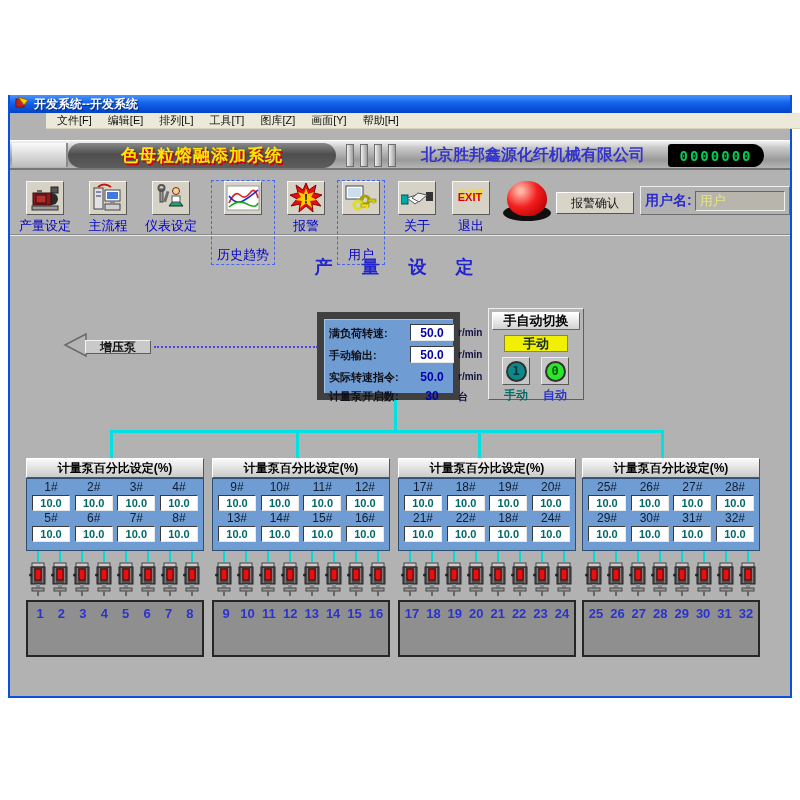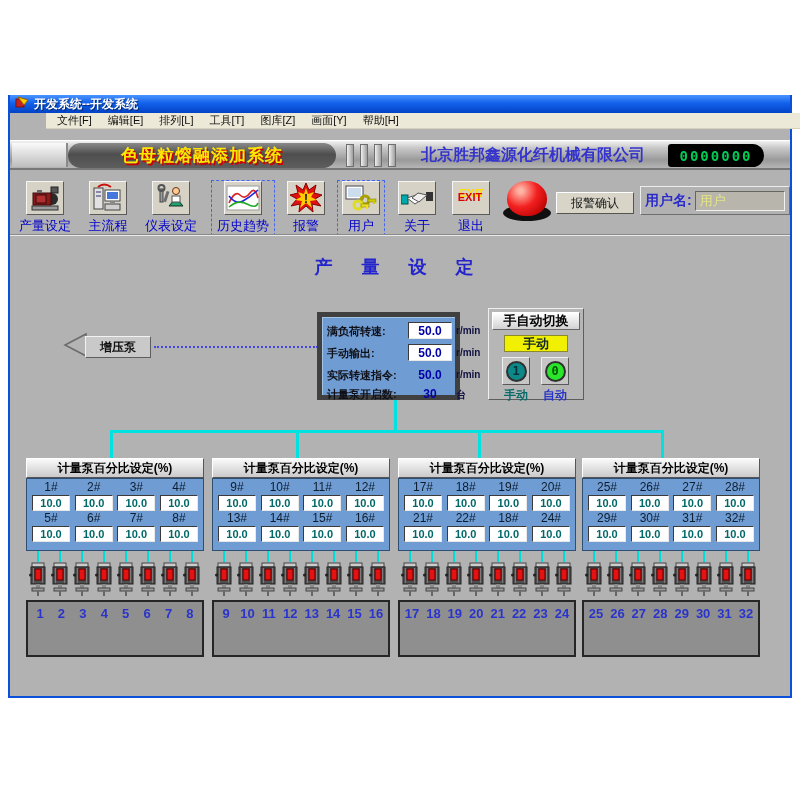--- a/index.html
+++ b/index.html
@@ -31,21 +31,21 @@
   .ridges { position:absolute; left:336px; top:3px; height:23px; display:flex; gap:6px; }
   .ridge { width:8px; height:23px; background:linear-gradient(90deg,#efefef,#9f9f9f); border:1px solid #6e6e6e; }
   .company { position:absolute; left:398px; top:4px; width:250px; text-align:center;
              font-size:16px; font-weight:bold; color:#3434cc; }
   .lcd { position:absolute; left:658px; top:3px; width:96px; height:23px; background:#000;
          border-radius:4px 14px 14px 4px; display:flex; align-items:center; justify-content:center; }
   .lcd span { color:#00cc55; font-family:"DejaVu Sans Mono",monospace; font-size:14px; font-weight:bold; letter-spacing:2px; }
 
   .toolbar { position:absolute; left:4px; top:85px; display:flex; gap:9px; align-items:flex-start; }
   .tool { display:flex; flex-direction:column; align-items:center; cursor:default; padding:1px; }
-  .tool.focused { border:1px dashed #4466ee; padding:0; }
+  .tool.focused { border:1px dashed #4466ee; padding:0;gap:29px; }
   .ticon { width:38px; height:34px; background:#d6d2c6; border:1px solid;
            border-color:#f6f6f6 #5a5a5a #5a5a5a #f6f6f6; display:flex; align-items:center; justify-content:center; }
   .tlabel { margin-top:2px; font-size:13px; color:#0000cc; white-space:nowrap; }
 
   .lamp { position:absolute; left:493px; top:86px; width:48px; height:42px; }
   .lamp-base { position:absolute; left:0; top:24px; width:48px; height:16px; background:#101010; border-radius:50%; }
   .lamp-dome { position:absolute; left:4px; top:0; width:40px; height:35px;
                border-radius:50% 50% 46% 46%;
                background:radial-gradient(circle at 34% 28%, #ffb5a5 6%, #f32020 45%, #b80000 85%); }
 
@@ -60,27 +60,27 @@
   .userfield { flex:1; height:20px; background:#b8b6ac; border:1px solid; border-color:#666660 #f2f2ee #f2f2ee #666660;
         color:#e4e486; font-size:13px; display:flex; align-items:center; padding-left:4px; }
 
   .toolsep { position:absolute; left:0; top:139px; width:780px; height:2px;
              border-top:1px solid #8a8a8a; border-bottom:1px solid #e9e9e9; }
 
   .pagetitle { position:absolute; left:0; top:160px; width:780px; text-align:center;
                font-size:18px; font-weight:bold; color:#2424cc; letter-spacing:12px; }
 
   .booster { position:absolute; left:52px; top:239px; height:26px; display:flex; align-items:center; }
-  .booster-box { width:66px; height:22px; margin-left:-3px; background:#c9c9c9;
+  .booster-box { width:66px; height:14px; margin-left:-3px; background:#c9c9c9;
         border:1px solid; border-color:#f2f2f2 #5e5e5e #5e5e5e #f2f2f2;
         font-size:12px; font-weight:bold; color:#111; display:flex; align-items:center; justify-content:center; }
   .dashline { position:absolute; left:144px; top:251px; width:164px; height:0; border-top:2px dotted #4646e8; }
 
   .parampanel { position:absolute; left:307px; top:217px; width:143px; height:88px;
-        background:#6f9cd2; border:5px solid #404040; box-shadow:inset 1px 1px 0 #a4c4e6; }
+        background:#6f9cd2; border:7px solid #404040; box-shadow:inset 1px 1px 0 #a4c4e6; }
   .prow { position:absolute; left:0; width:100%; height:18px; }
   .plabel { position:absolute; left:5px; top:2px; font-size:11px; font-weight:bold; color:#101018; white-space:nowrap; }
   .pbox { position:absolute; left:86px; top:0; width:44px; height:17px; background:#fff;
         border:1px solid; border-color:#3a3a3a #e8e8e8 #e8e8e8 #3a3a3a;
         font-size:12px; font-weight:bold; color:#0000a8; display:flex; align-items:center; justify-content:center; }
   .pval { position:absolute; left:86px; top:2px; width:44px; text-align:center;
         font-size:12px; font-weight:bold; color:#0000a8; }
   .punit { position:absolute; left:134px; top:3px; font-size:10px; font-weight:bold; color:#101040; }
 
   .switchpanel { position:absolute; left:478px; top:213px; width:96px; height:92px;

